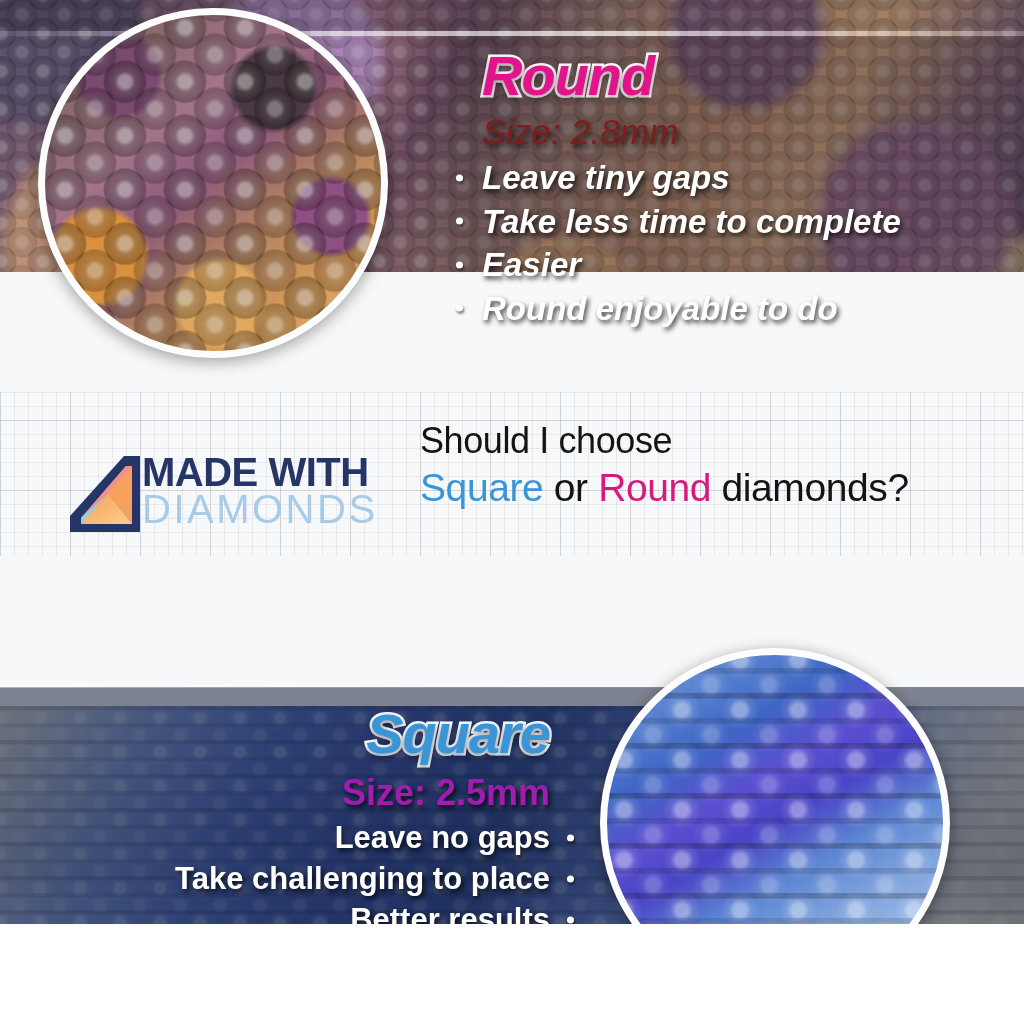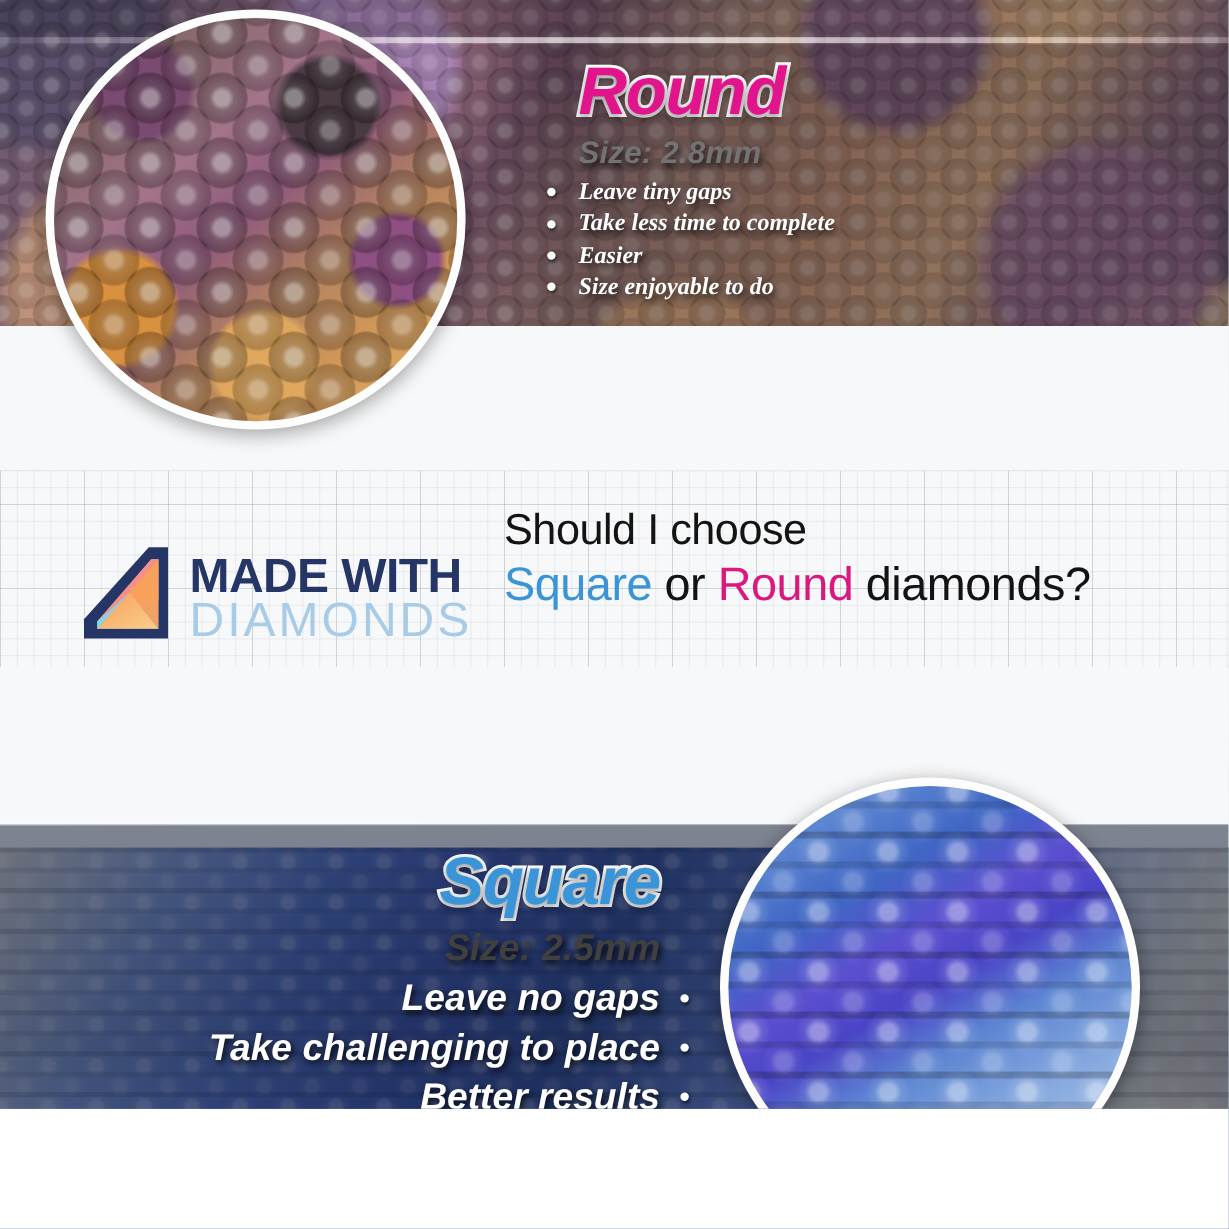--- a/index.html
+++ b/index.html
@@ -160,39 +160,38 @@
     letter-spacing: -1px;
     margin-left: 30px;
     -webkit-text-stroke: 5px #ffffff;
     paint-order: stroke fill;
     text-shadow: 0 3px 7px rgba(0,0,0,0.45);
     line-height: 1.0;
   }
   .round-size {
     margin-top: 8px;
     margin-left: 30px;
-    font-size: 26px;
+    font-size: 35px;
     font-style: italic;
-    font-weight: bold;
-    color: #737373;
+    font-weight: normal;
+    color: #7f1d1d;
     text-shadow: 2px 3px 5px rgba(0,0,0,0.75);
     letter-spacing: .2px;
   }
   .round-list { list-style: none; margin-top: 4px; }
   .round-list li {
     position: relative;
-    font-size: 20px;
+    font-size: 33px;
     font-style: italic;
     font-weight: bold;
     color: #ffffff;
     text-shadow: 2px 3px 5px rgba(0,0,0,0.75);
     padding-left: 30px;
     line-height: 1.32;
     white-space: nowrap;
-    font-family: Liberation Serif, serif;
   }
   .round-list li .bullet {
     position: absolute;
     left: 4px; top: 50%;
     transform: translateY(-50%);
     width: 7px; height: 7px;
     border-radius: 50%;
     background: #ffffff;
     box-shadow: 1px 2px 3px rgba(0,0,0,0.6);
   }
@@ -201,22 +200,21 @@
   .middle {
     position: absolute;
     left: 0; top: 392px;
     width: 1024px; height: 232px;
   }
 
   .logo-wrap {
     position: absolute;
     left: 68px; top: 62px;
     display: flex;
-    align-items: flex-end;
-    gap: 16px;
+    align-items: flex-start;
   }
   .logo-mark {
     position: relative;
     width: 74px; height: 82px;
     flex: 0 0 auto;
   }
   .logo-mark svg { display: block; width: 74px; height: 82px; }
 
   .logo-words { line-height: 0.92; }
   .logo-made {
@@ -360,31 +358,29 @@
     letter-spacing: -1px;
     margin-right: 30px;
     -webkit-text-stroke: 5px #ffffff;
     paint-order: stroke fill;
     text-shadow: 0 3px 7px rgba(0,0,0,0.45);
     line-height: 1.0;
   }
   .square-size {
     margin-top: 10px;
     margin-right: 30px;
-    font-size: 31px;
-    font-style: italic;
-    font-weight: bold;
-    color: #404040;
+    font-size: 36px;
+    font-weight: bold;
+    color: #a21caf;
     text-shadow: 2px 3px 5px rgba(0,0,0,0.8);
   }
   .square-list { list-style: none; margin-top: 4px; }
   .square-list li {
     position: relative;
     font-size: 31px;
-    font-style: italic;
     font-weight: bold;
     color: #ffffff;
     text-shadow: 2px 3px 5px rgba(0,0,0,0.8);
     padding-right: 30px;
     line-height: 1.32;
     white-space: nowrap;
   }
   .square-list li .bullet {
     position: absolute;
     right: 6px; top: 50%;
@@ -416,21 +412,21 @@
       <div class="beads b2"></div>
     </div>
 
     <div class="round-text">
       <div class="title-round">Round</div>
       <div class="round-size">Size:  2.8mm</div>
       <ul class="round-list">
         <li><span class="bullet"></span><span>Leave tiny gaps</span></li>
         <li><span class="bullet"></span><span>Take less time to complete</span></li>
         <li><span class="bullet"></span><span>Easier</span></li>
-        <li><span class="bullet"></span><span>Size enjoyable to do</span></li>
+        <li><span class="bullet"></span><span>Round enjoyable to do</span></li>
       </ul>
     </div>
   </div>
 
   <div class="middle">
 
     <div class="logo-wrap">
       <div class="logo-mark">
         <svg viewBox="0 0 74 82" xmlns="http://www.w3.org/2000/svg">
           <defs>

